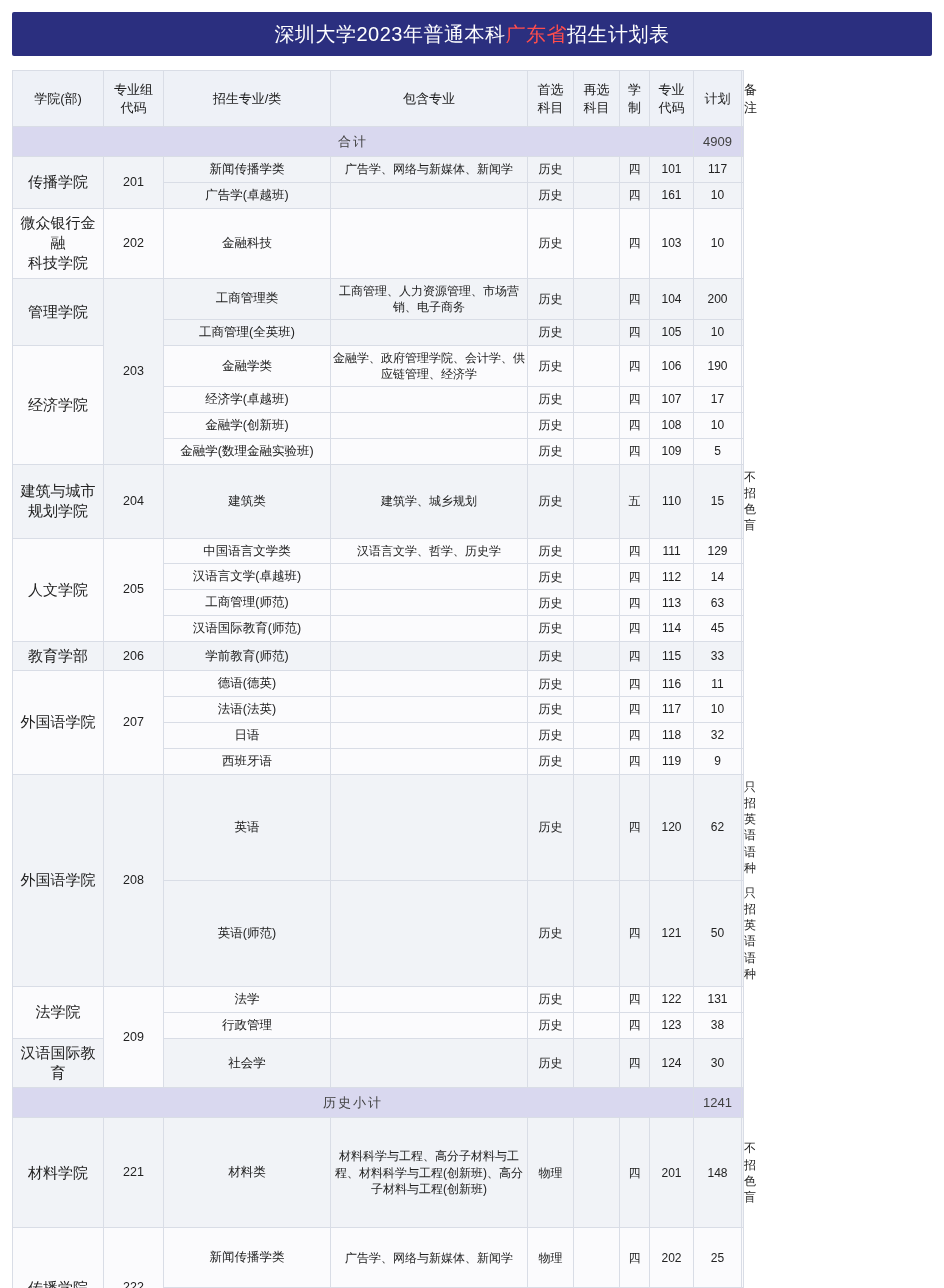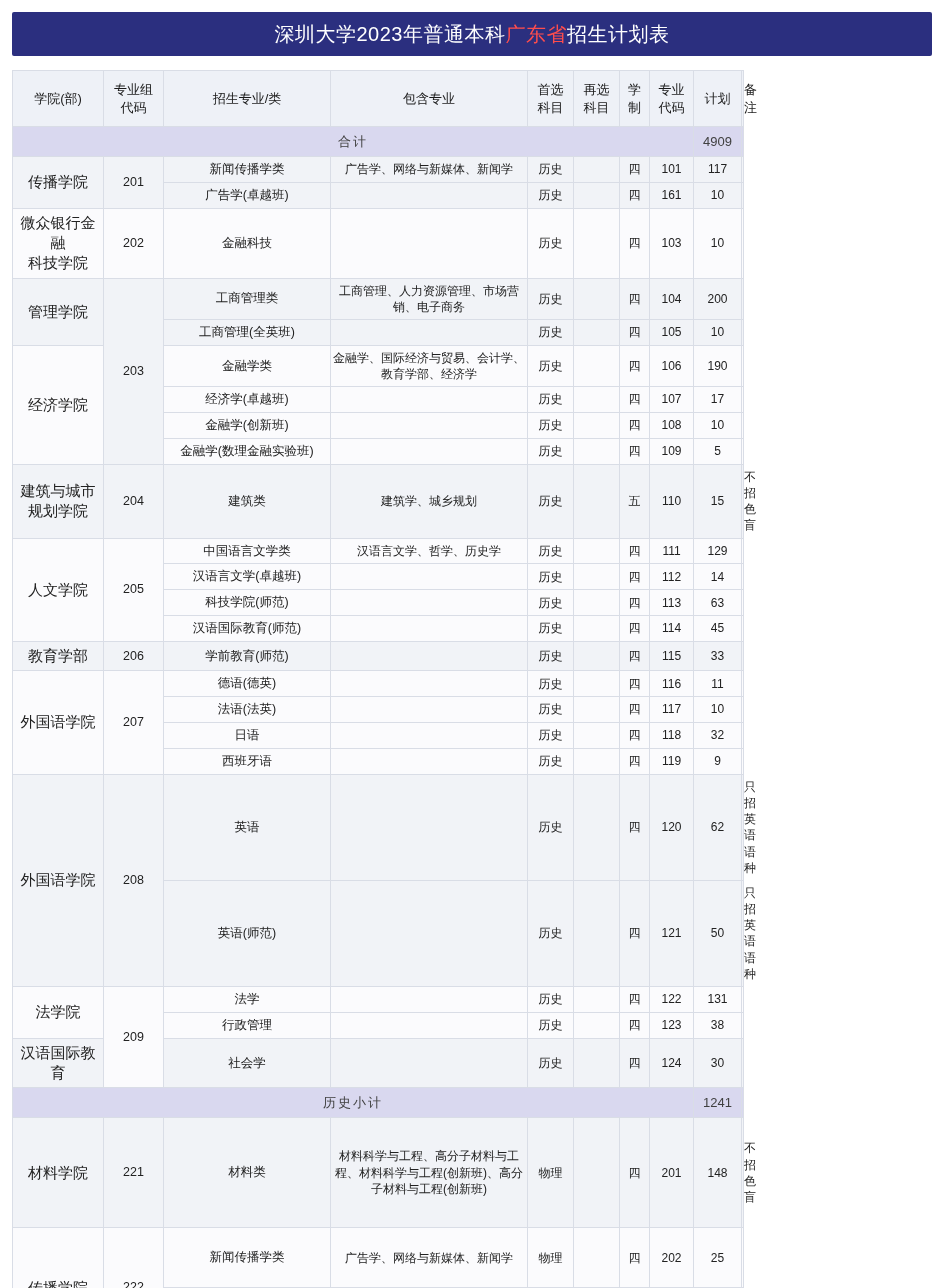--- a/index.html
+++ b/index.html
@@ -206,21 +206,21 @@
           <td class="col-sub">历史</td>
           <td class="col-resub"></td>
           <td class="col-years">四</td>
           <td class="col-code">105</td>
           <td class="col-plan">10</td>
           <td class="col-note"></td>
         </tr>
         <tr class="band-b">
           <td class="col-college" rowspan="4">经济学院</td>
           <td class="col-major">金融学类</td>
-          <td class="col-include">金融学、国际经济与贸易、会计学、教育学部、经济学</td>
+          <td class="col-include">金融学、政府管理学院、会计学、供应链管理、经济学</td>
           <td class="col-sub">历史</td>
           <td class="col-resub"></td>
           <td class="col-years">四</td>
           <td class="col-code">106</td>
           <td class="col-plan">190</td>
           <td class="col-note"></td>
         </tr>
         <tr class="band-b">
           <td class="col-major">经济学(卓越班)</td>
           <td class="col-include"></td>
@@ -279,21 +279,21 @@
           <td class="col-major">汉语言文学(卓越班)</td>
           <td class="col-include"></td>
           <td class="col-sub">历史</td>
           <td class="col-resub"></td>
           <td class="col-years">四</td>
           <td class="col-code">112</td>
           <td class="col-plan">14</td>
           <td class="col-note"></td>
         </tr>
         <tr class="band-b">
-          <td class="col-major">科技学院(师范)</td>
+          <td class="col-major">工商管理(师范)</td>
           <td class="col-include"></td>
           <td class="col-sub">历史</td>
           <td class="col-resub"></td>
           <td class="col-years">四</td>
           <td class="col-code">113</td>
           <td class="col-plan">63</td>
           <td class="col-note"></td>
         </tr>
         <tr class="band-b">
           <td class="col-major">汉语国际教育(师范)</td>

